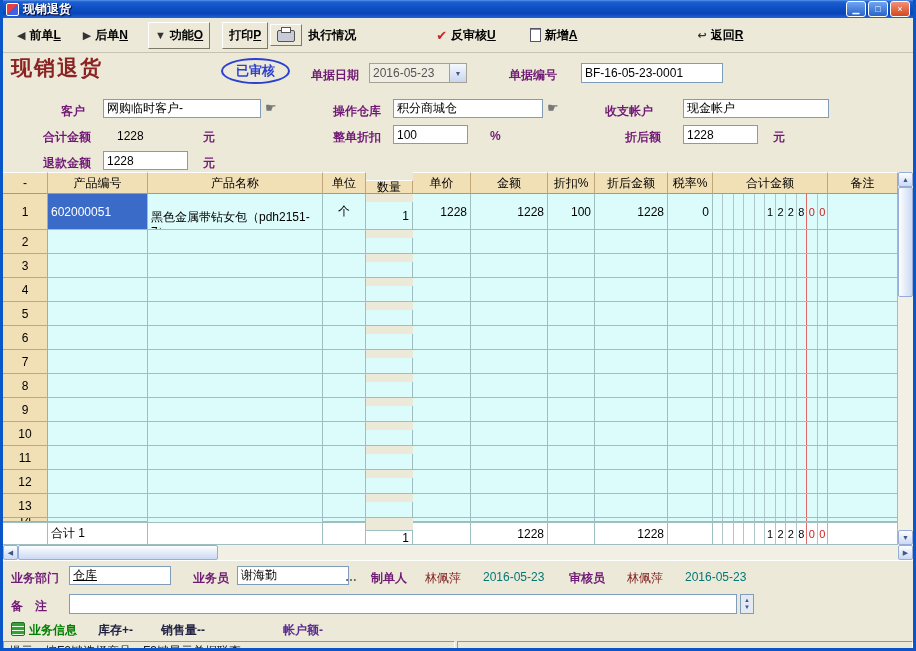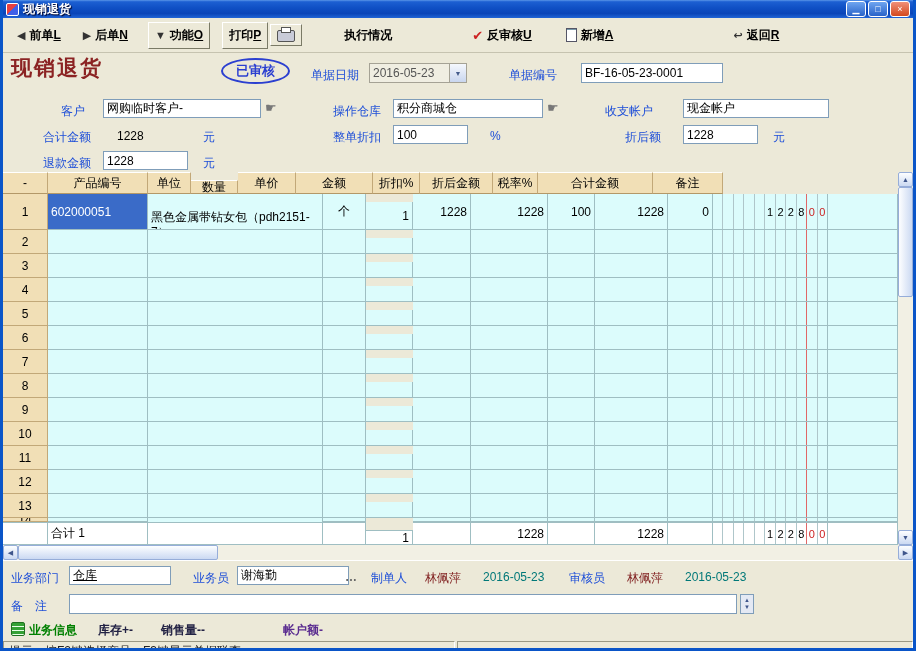--- a/index.html
+++ b/index.html
@@ -28,21 +28,21 @@
   .icon-print{display:inline-block;width:16px;height:10px;background:#C9CBD8;border:1px solid #555;
        border-radius:2px;position:relative;top:1px;}
   .icon-print::before{content:"";position:absolute;left:3px;top:-4px;width:8px;height:4px;background:#fff;border:1px solid #555;}
   .icon-doc{display:inline-block;width:9px;height:12px;background:#fff;border:1px solid #556;
        box-shadow:inset 0 3px 0 -2px #79A,inset 0 6px 0 -5px #79A;}
   
   .headerband{position:absolute;left:0;top:52px;width:910px;height:120px;}
   .formtitle{position:absolute;left:8px;top:2px;font-size:21px;font-weight:bold;color:#8B2323;letter-spacing:2px;}
   .stamp{position:absolute;left:218px;top:6px;border:2px solid #2B3FD0;color:#2B3FD0;border-radius:50%;
        padding:2px 13px;font-weight:bold;font-size:13px;background:transparent;}
-  .flabel{position:absolute;color:#1d4ed8;font-weight:normal;white-space:nowrap;}
+  .flabel{position:absolute;color:#701a75;font-weight:bold;white-space:nowrap;}
   .fval{position:absolute;white-space:nowrap;}
   .tinput{position:absolute;background:#fff;border:1px solid #7F9DB9;padding:1px 3px;
        font-family:"Liberation Sans","DejaVu Sans",sans-serif;font-size:12px;box-sizing:border-box;}
   .combo{position:absolute;background:#F0EEE2;border:1px solid #A5A295;display:flex;align-items:stretch;box-sizing:border-box;}
   .combo-val{flex:1;padding:2px 3px;color:#555;overflow:hidden;white-space:nowrap;}
   .combo-btn{width:16px;background:linear-gradient(#F5F8FD,#C9D6EF);border-left:1px solid #A5A295;
        font-size:7px;color:#445C8C;display:flex;align-items:center;justify-content:center;}
   .hand{position:absolute;color:#777;font-size:13px;}
   
   .ghead{position:absolute;left:0;top:172px;display:flex;height:22px;}
@@ -134,21 +134,21 @@
     <span class="tbtn raised" style="margin-left:14px">
       <span class="ticon">▼</span>
       <span><span>功能</span><span class="accel">O</span></span>
     </span>
     <span class="tbtn raised" style="margin-left:12px">
       <span><span>打印</span><span class="accel">P</span></span>
     </span>
     <span class="tbtn raised" style="margin-left:2px">
       <span class="icon-print"></span>
     </span>
-    <span class="tbtn" style="margin-left:36px">
+    <span class="tbtn" style="">
       <span>执行情况</span>
     </span>
     <span class="tbtn" style="margin-left:68px">
       <span class="ticon red">✔</span>
       <span><span>反审核</span><span class="accel">U</span></span>
     </span>
     <span class="tbtn" style="margin-left:22px">
       <span class="icon-doc"></span>
       <span><span>新增</span><span class="accel">A</span></span>
     </span>
@@ -196,20 +196,21 @@
     <span class="flabel" style="left:770px;top:77px">元</span>
 
     <span class="flabel" style="left:40px;top:103px">退款金额</span>
     <input class="tinput" style="left: 100px; top: 99px; width: 85px; height: 19px;" value="1228">
     <span class="flabel" style="left:200px;top:103px">元</span>
   </div>
 
   <div class="ghead">
       <div class="hcell c0">-</div>
       <div class="hcell c1">产品编号</div>
+      <div class="hcell c2">产品名称</div>
       <div class="hcell c3">单位</div>
       <div class="hcell c4">数量</div>
       <div class="hcell c5">单价</div>
       <div class="hcell c6">金额</div>
       <div class="hcell c7">折扣%</div>
       <div class="hcell c8">折后金额</div>
       <div class="hcell c9">税率%</div>
       <div class="hcell c10">合计金额</div>
       <div class="hcell c11">备注</div>
     </div>

